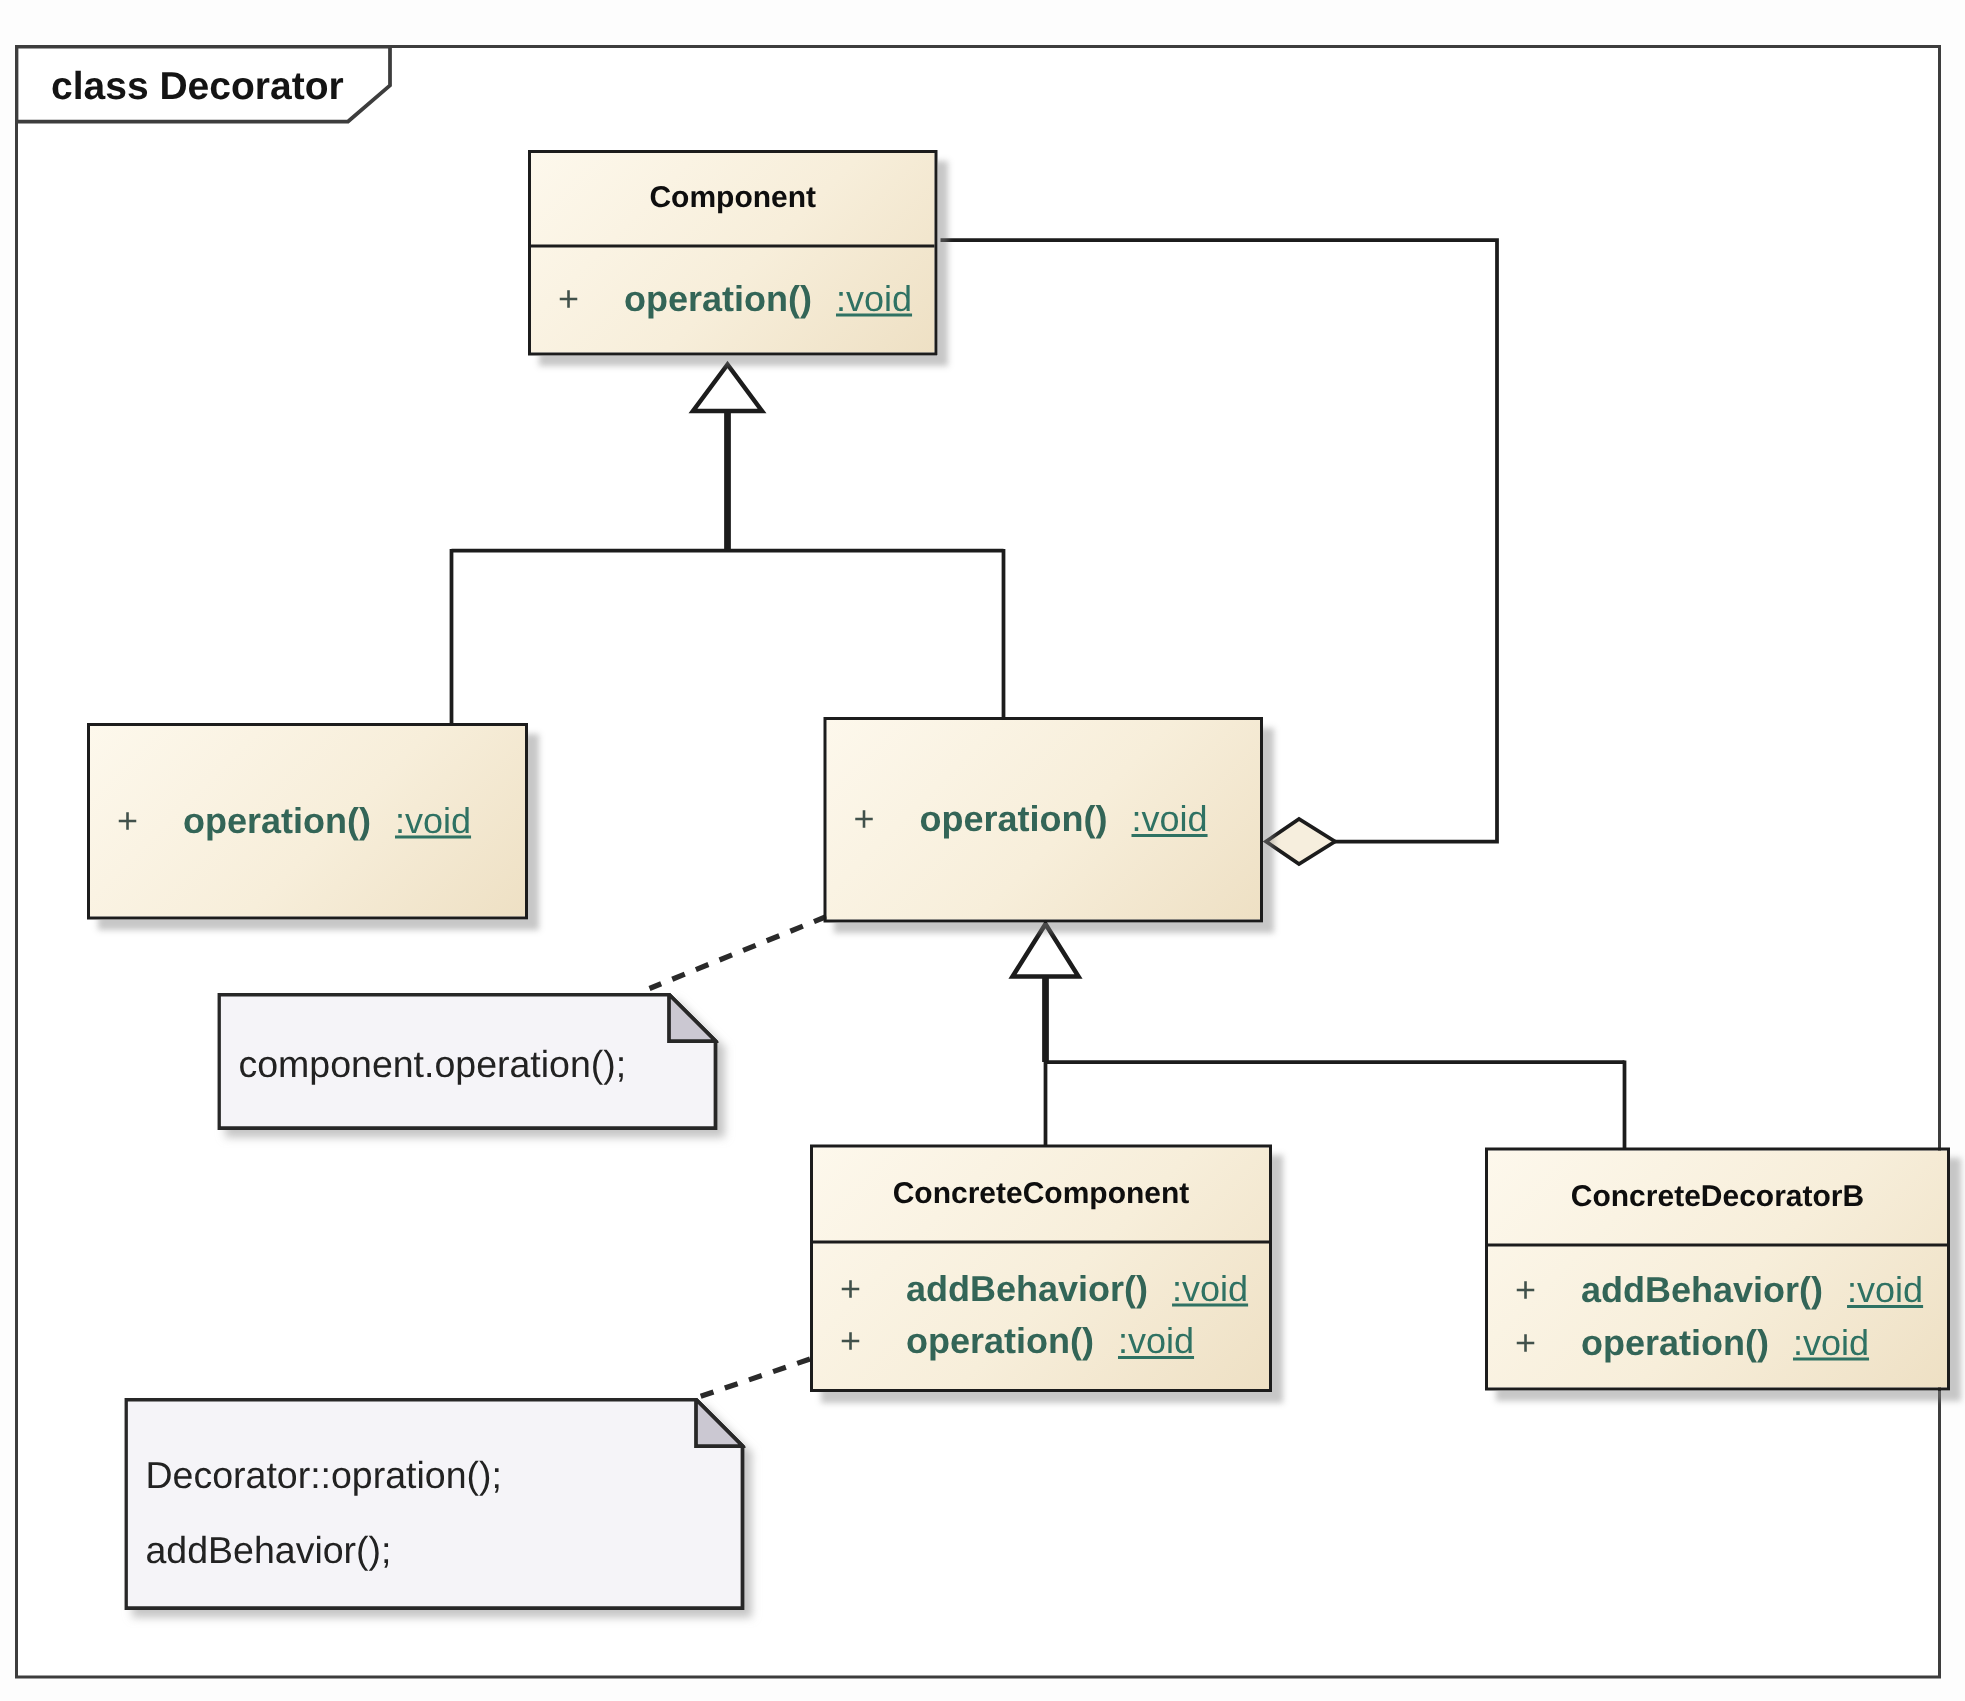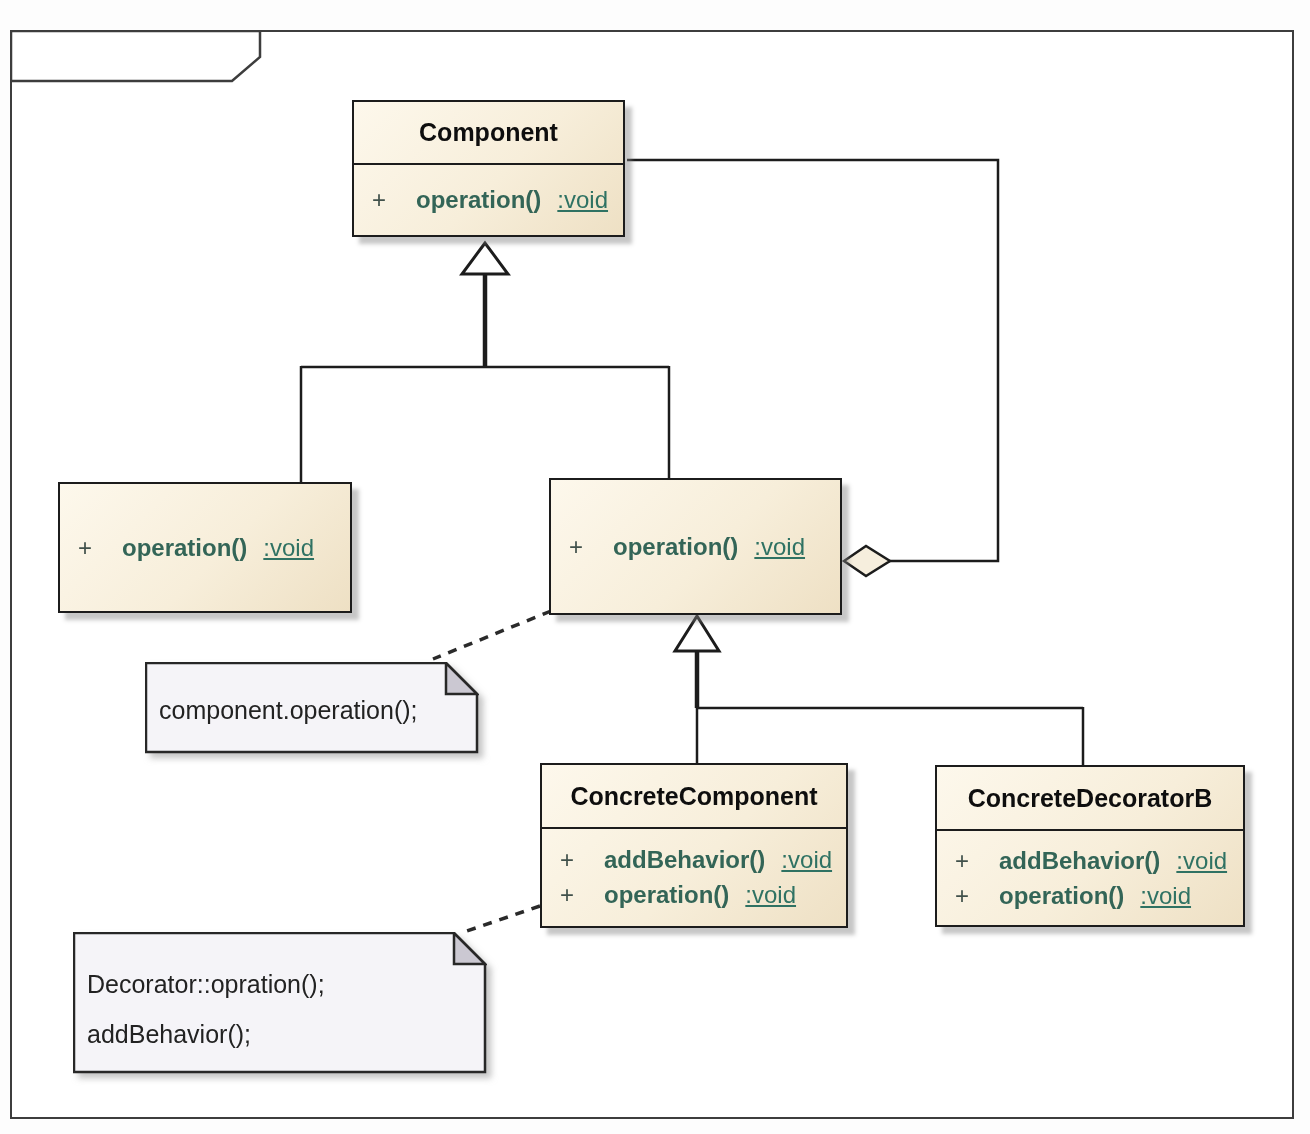--- a/index.html
+++ b/index.html
@@ -43,21 +43,21 @@
     box-shadow: 7px 7px 4px rgba(130,130,130,0.45);
     display: flex;
     flex-direction: column;
   }
   .uml-class-title {
     border-bottom: 2px solid #1c1c1c;
     display: flex;
     align-items: center;
     justify-content: center;
     font-weight: bold;
-    font-size: 25px;
+    font-size: 20px;
     color: #0e0e0e;
     flex: 0 0 auto;
   }
   .uml-class-members {
     flex: 1 1 auto;
     display: flex;
     flex-direction: column;
     justify-content: center;
     gap: 7px;
     padding-left: 18px;
@@ -86,20 +86,21 @@
 </head>
 <body>
 
 <div id="stage">
 
   <div class="frame"></div>
 
   <svg class="frame-tab-svg" width="262" height="56">
     <polygon points="1,1 250,1 250,27 222,51 1,51" fill="#ffffff" stroke="#3d3d3d" stroke-width="2.5"></polygon>
   </svg>
+  <div class="frame-tab-label">class Decorator</div>
 
   <svg id="connectors" width="1310" height="1134" viewBox="0 0 1310 1134">
 
     <g>
       <path d="M485,273 V367" stroke="#1c1c1c" stroke-width="4.5" fill="none"></path>
       <path d="M301,367 H669" stroke="#1c1c1c" stroke-width="2.5" fill="none"></path>
       <path d="M301,366 V483" stroke="#1c1c1c" stroke-width="2.5" fill="none"></path>
       <path d="M669,366 V479" stroke="#1c1c1c" stroke-width="2.5" fill="none"></path>
       <polygon points="485,243 462,274 508,274" fill="#ffffff" stroke="#1c1c1c" stroke-width="3"></polygon>
     </g>
@@ -161,21 +162,21 @@
         <span class="member-ret">:void</span>
       </div>
       <div class="member-row">
         <span class="member-vis">+</span>
         <span class="member-sig">operation()</span>
         <span class="member-ret">:void</span>
       </div>
     </div>
   </div>
 
-  <div class="uml-class" style="left:935px; top:765px; width:310px; height:162px;">
+  <div class="uml-class" style="left:990px; top:765px; width:310px; height:162px;">
     <div class="uml-class-title" style="height:62px;">ConcreteDecoratorB</div>
     <div class="uml-class-members">
       <div class="member-row">
         <span class="member-vis">+</span>
         <span class="member-sig">addBehavior()</span>
         <span class="member-ret">:void</span>
       </div>
       <div class="member-row">
         <span class="member-vis">+</span>
         <span class="member-sig">operation()</span>
@@ -185,21 +186,21 @@
   </div>
 
   <div class="uml-note" style="left:145px; top:662px; width:332px; height:91px;">
     <svg width="334" height="93">
       <polygon points="1,1 301,1 332,32 332,90 1,90" fill="#f5f4f8" stroke="#272727" stroke-width="2.5"></polygon>
       <polygon points="301,1 301,32 332,32" fill="#cbc8d2" stroke="#272727" stroke-width="2.5"></polygon>
     </svg>
     <div class="note-line" style="top:34px;">component.operation();</div>
   </div>
 
-  <div class="uml-note" style="left:73px; top:932px; width:412px; height:125px;">
+  <div class="uml-note" style="left:83px; top:932px; width:412px; height:125px;">
     <svg width="414" height="143">
       <polygon points="1,1 381,1 412,32 412,140 1,140" fill="#f5f4f8" stroke="#272727" stroke-width="2.5"></polygon>
       <polygon points="381,1 381,32 412,32" fill="#cbc8d2" stroke="#272727" stroke-width="2.5"></polygon>
     </svg>
     <div class="note-line" style="top:38px;">Decorator::opration();</div>
     <div class="note-line" style="top:88px;">addBehavior();</div>
   </div>
 
 </div>
 

